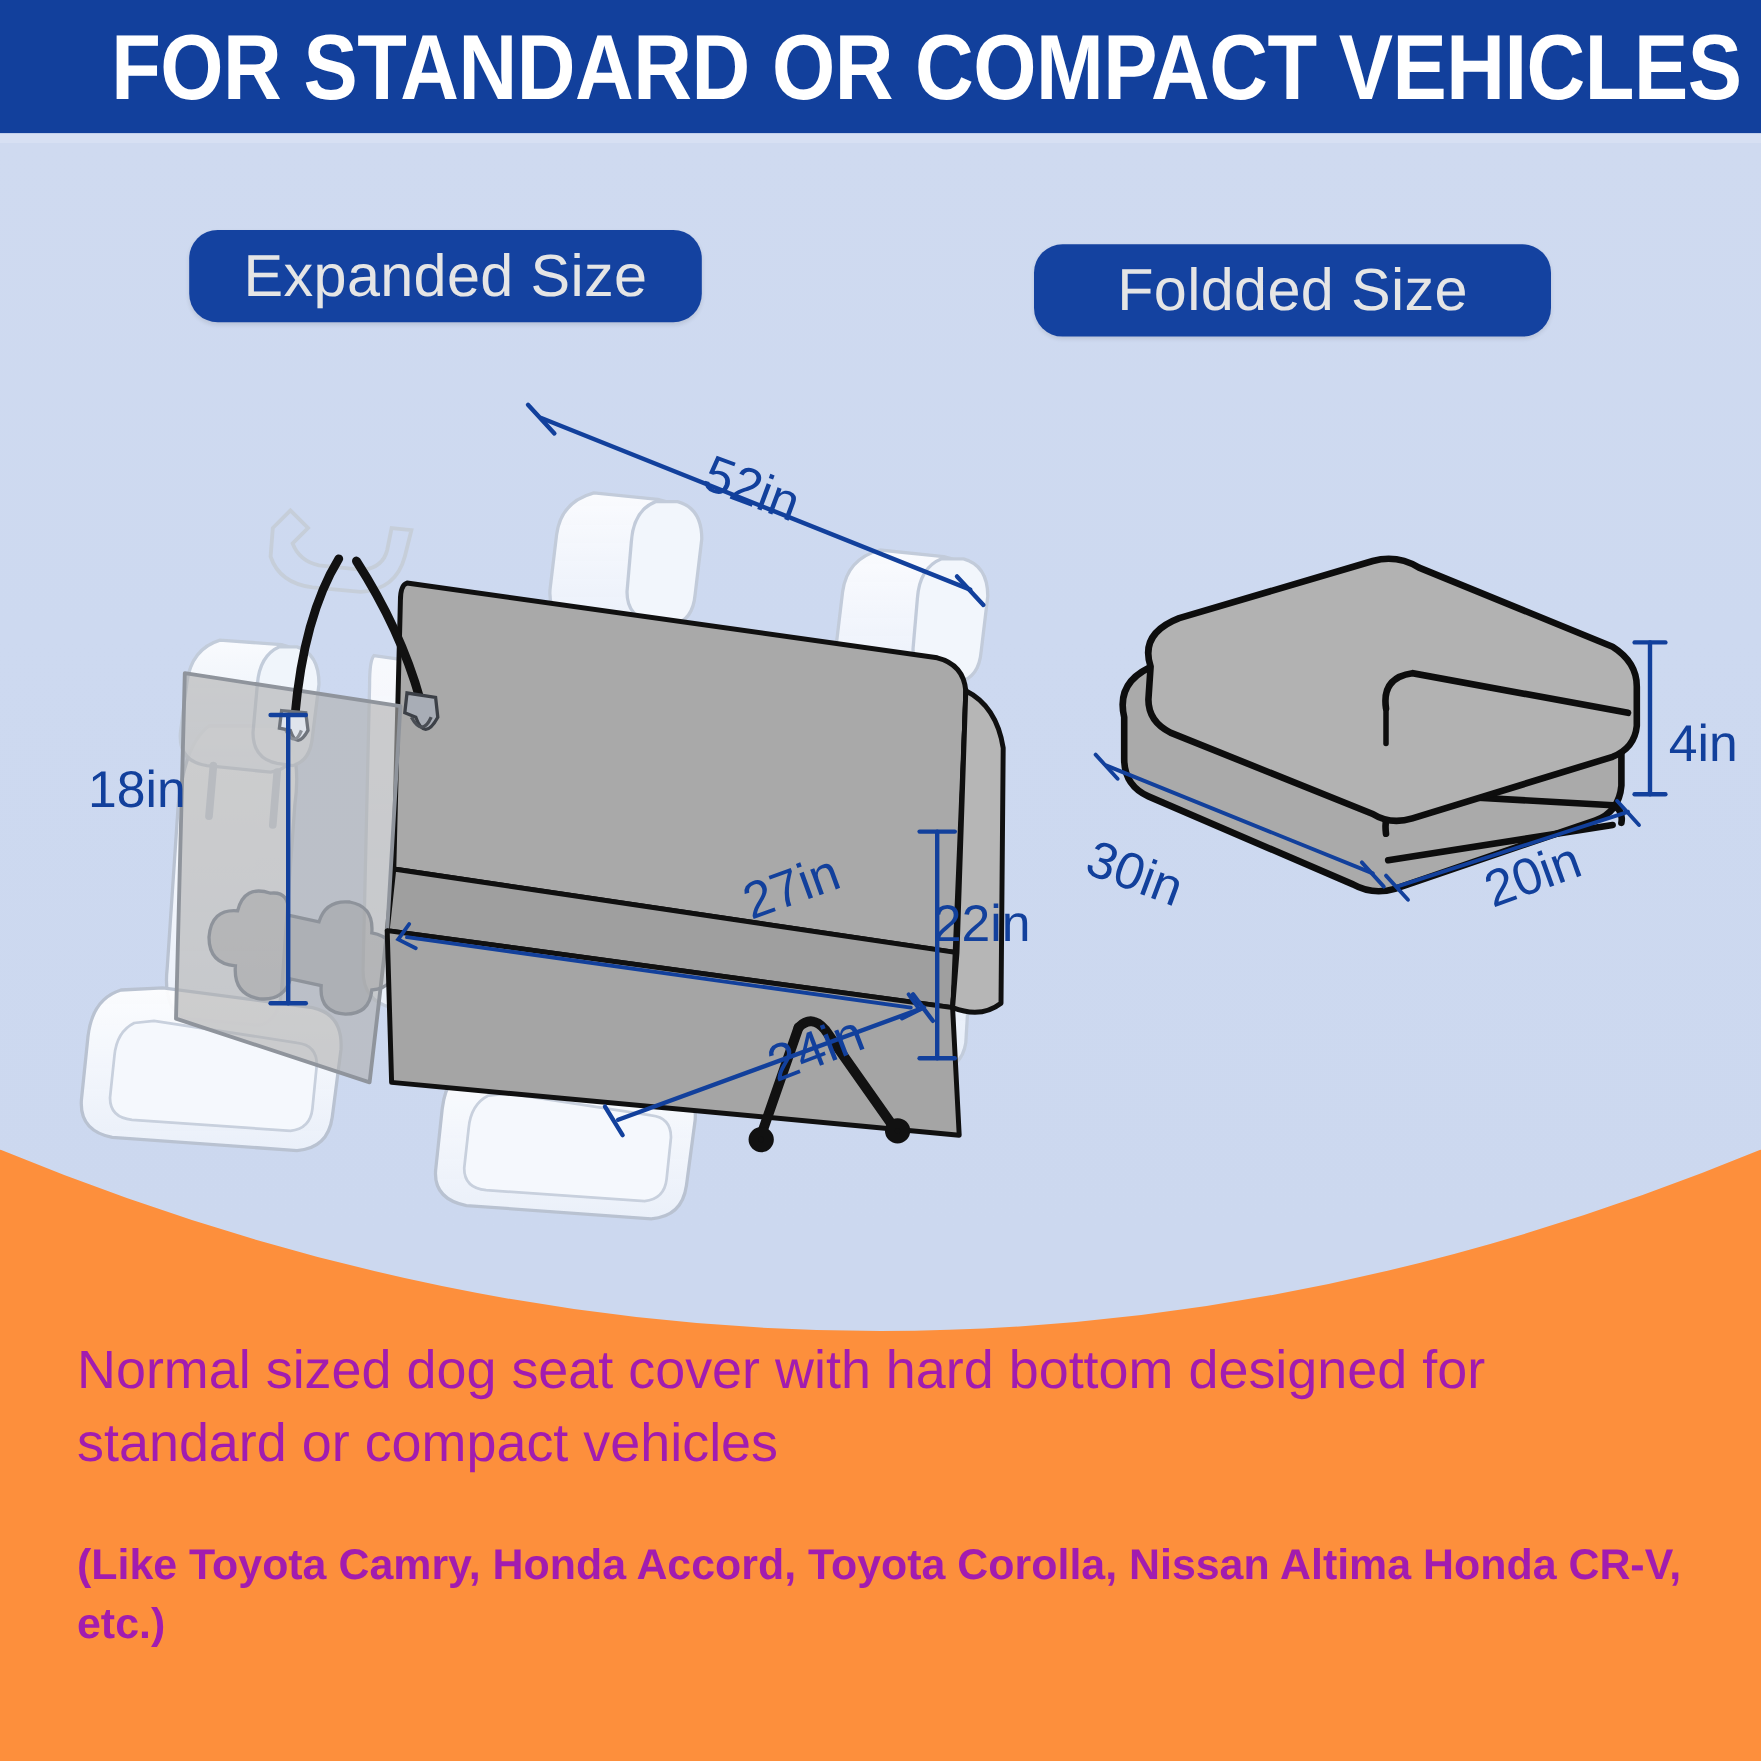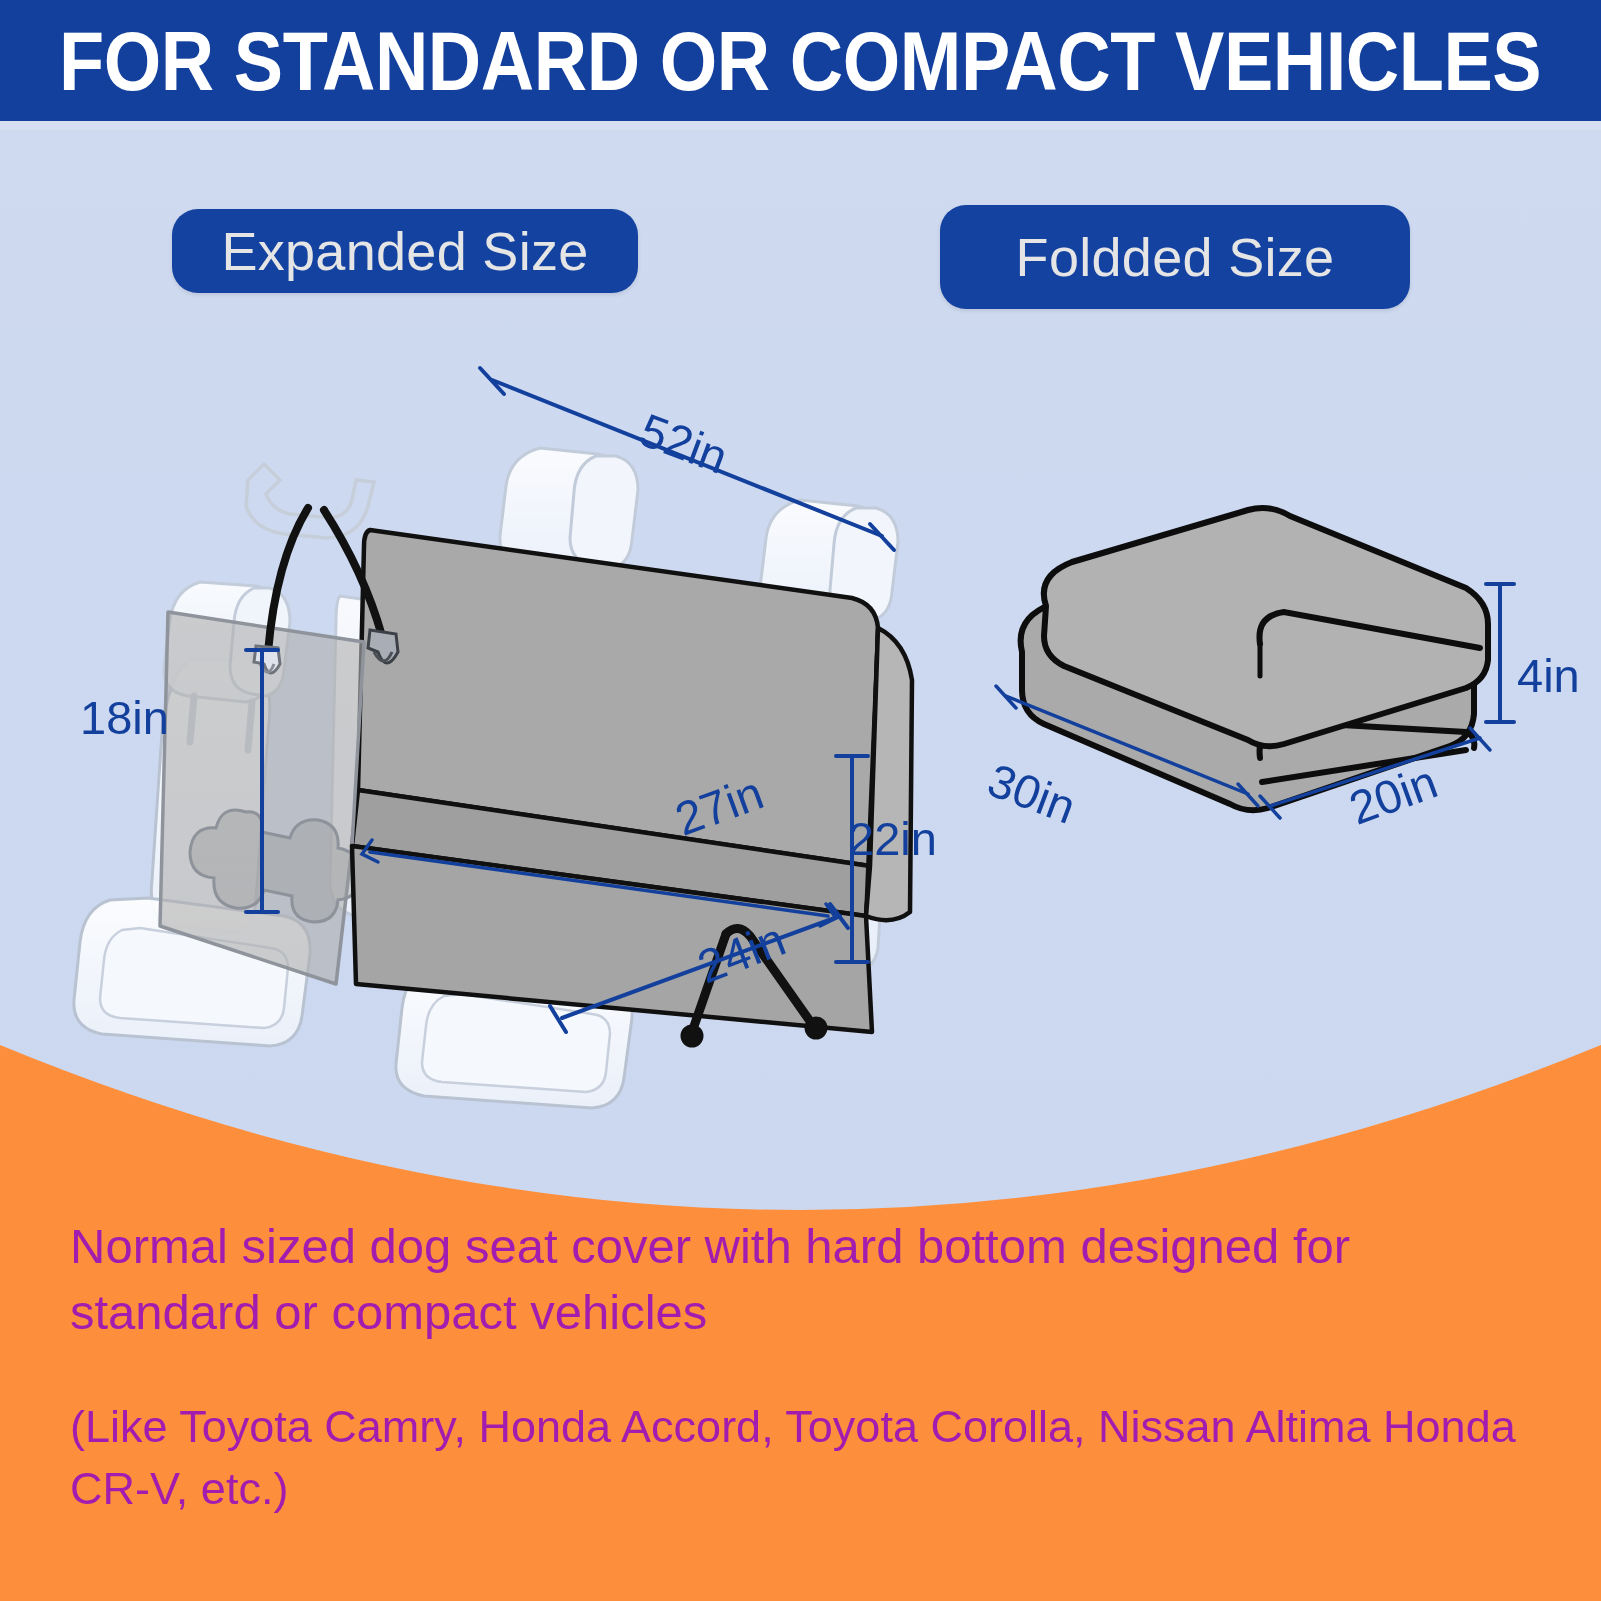--- a/index.html
+++ b/index.html
@@ -6,21 +6,21 @@
   body{
     width:1601px;height:1601px;overflow:hidden;
     font-family:"Liberation Sans","DejaVu Sans",sans-serif;
     background:#ccd8ef;
   }
   .page{position:relative;width:1601px;height:1601px;overflow:hidden;background:#ccd8ef;}
 
   
   .header{
     position:absolute;left:0;top:0;width:1601px;height:121px;
-    background:#12409c;display:flex;align-items:center;justify-content:center;
+    background:#12409c;display:flex;align-items:center;justify-content:flex-start;
     overflow:hidden;z-index:6;
   }
   .header-title{
     color:#ffffff;font-weight:700;font-size:84px;line-height:1;
     letter-spacing:-0.5px;white-space:nowrap;
     transform:scaleX(0.88);transform-origin:center center;
   }
   .header-rule{
     position:absolute;left:0;top:121px;width:1601px;height:9px;
     background:#d7e0f3;z-index:5;
@@ -42,21 +42,21 @@
 
   
   .badge{
     position:absolute;z-index:7;
     background:#1442a0;border-radius:26px;
     display:flex;align-items:center;justify-content:center;
     color:#e5e5e5;font-size:54px;font-weight:400;letter-spacing:0.3px;
     box-shadow:0 2px 4px rgba(0,0,0,0.10);
   }
   #badge-expanded{left:172px;top:209px;width:466px;height:84px;}
-  #badge-folded{left:940px;top:205px;width:470px;height:104px;}
+  #badge-folded{left:940px;top:222px;width:470px;height:84px;}
 
   
   .dim{
     position:absolute;z-index:8;color:#12409c;
     font-size:47px;font-weight:400;white-space:nowrap;
   }
   .dim.rot52{transform:rotate(20.5deg);transform-origin:left top;}
   .dim.rot27{transform:rotate(-20deg);transform-origin:left top;}
   .dim.rot24{transform:rotate(-21deg);transform-origin:left top;}
   .dim.rot30{transform:rotate(20.5deg);transform-origin:left top;}
@@ -79,21 +79,21 @@
 
   
   .copy{
     position:absolute;left:70px;z-index:8;color:#a21caf;
     width:1480px;
   }
   #copy-desc{
     top:1214px;font-size:49px;line-height:1.34;font-weight:400;
   }
   #copy-models{
-    top:1396px;font-size:45px;line-height:1.38;font-weight:400;
+    top:1396px;font-size:39px;line-height:1.38;font-weight:700;
   }
 </style>
 </head>
 <body>
 
 <div class="page">
 
   <div class="header">
     <div class="header-title">FOR STANDARD OR COMPACT VEHICLES</div>
   </div>

